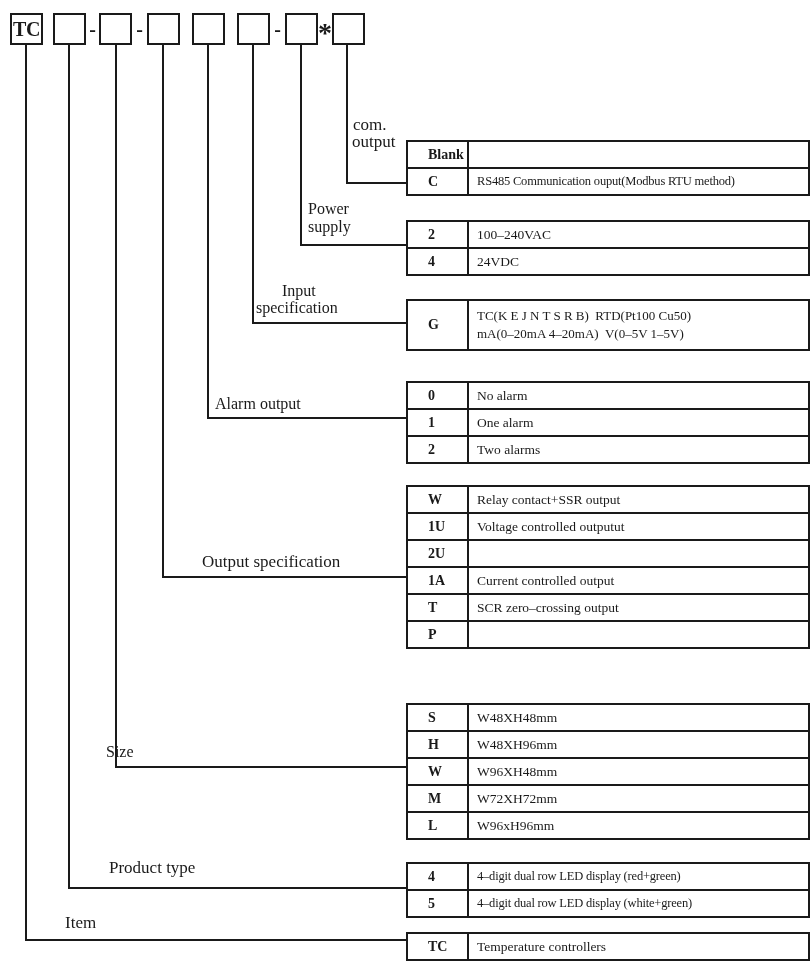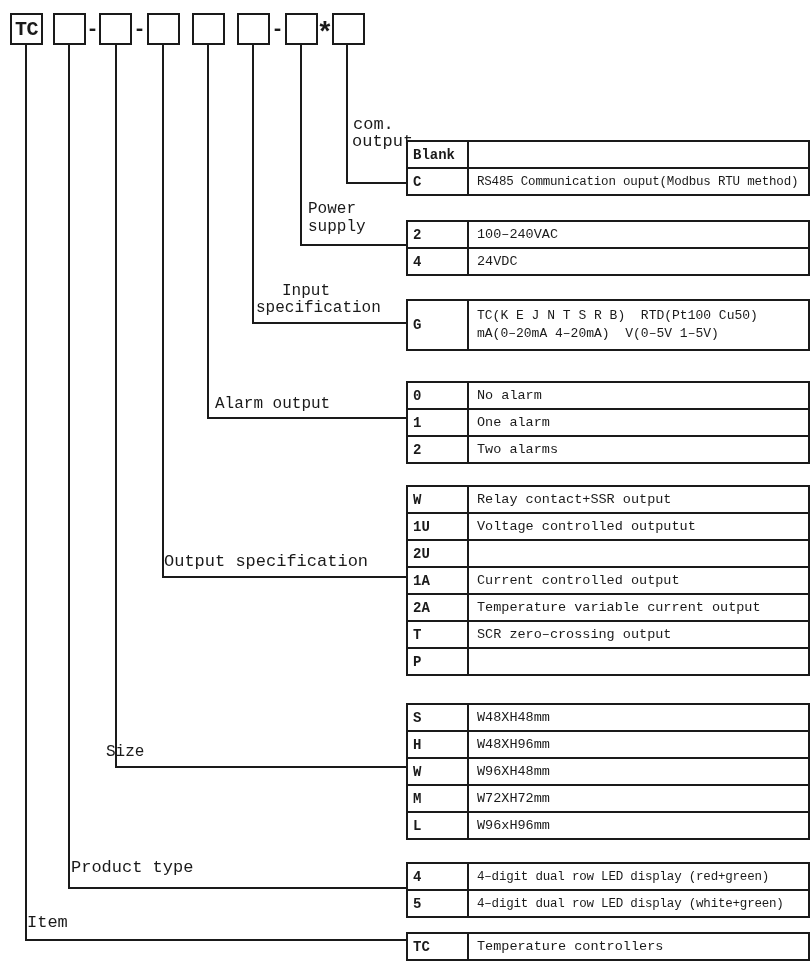--- a/index.html
+++ b/index.html
@@ -1,50 +1,50 @@
 <!DOCTYPE html>
 <html><head>
 <meta charset="utf-8">
 <style>
   html,body{margin:0;padding:0;background:#fff;}
   .diagram{
     position:relative;width:812px;height:976px;background:#ffffff;
-    font-family:Liberation Mono, monospace;color:#1a1a1a;
+    font-family:Liberation Serif, serif;color:#1a1a1a;
     overflow:hidden;
   }
   .codebox{
     position:absolute;top:13px;width:33px;height:32px;box-sizing:border-box;
     border:2px solid #1a1a1a;background:#fff;display:flex;align-items:center;
     justify-content:center;font-weight:bold;font-size:20px;letter-spacing:-0.5px;
   }
   .sep{
     position:absolute;top:13px;height:32px;display:flex;align-items:center;
     justify-content:center;font-weight:bold;font-size:20px;
   }
   .sep.star{font-size:28px;}
   .sep.star span{transform:translateY(4px);display:inline-block;}
   .vline{position:absolute;width:2px;background:#1a1a1a;}
   .hline{position:absolute;height:2px;background:#1a1a1a;}
   .lbl{position:absolute;font-size:16px;line-height:1.05;white-space:nowrap;color:#1a1a1a;}
-  .lbl.big{font-size:17px;}
+  .lbl.big{font-size:17px;margin-left:38px;}
   .lbl.small{font-size:17px;}
   .tbl{
     position:absolute;left:406px;width:404px;box-sizing:border-box;
     border:2px solid #1a1a1a;background:#fff;
   }
   .row{
     display:flex;align-items:stretch;height:27px;box-sizing:border-box;
     border-top:2px solid #1a1a1a;
   }
   .row:first-child{height:25px;border-top:none;}
   .row.tall{height:48px;}
   .code{
     width:61px;box-sizing:border-box;border-right:2px solid #1a1a1a;
     font-weight:bold;font-size:14px;display:flex;align-items:center;
-    padding-left:5px;flex:none;
+    padding-left:20px;flex:none;
   }
   .desc{
     flex:1;display:flex;align-items:center;padding-left:8px;
     font-size:13.5px;white-space:pre;overflow:hidden;
   }
   .desc.cond{font-size:12.5px;letter-spacing:-0.2px;}
   .desc.two{flex-direction:column;align-items:flex-start;justify-content:center;
     font-size:13px;line-height:1.35;}
 </style>
 </head>
@@ -182,24 +182,20 @@
       <div class="desc">Voltage controlled outputut</div>
     </div>
     <div class="row">
       <div class="code">2U</div>
     </div>
     <div class="row">
       <div class="code">1A</div>
       <div class="desc">Current controlled output</div>
     </div>
     <div class="row">
-      <div class="code">2A</div>
-      <div class="desc">Temperature variable current output</div>
-    </div>
-    <div class="row">
       <div class="code">T</div>
       <div class="desc">SCR zero–crossing output</div>
     </div>
     <div class="row">
       <div class="code">P</div>
     </div>
   </div>
 
   <div class="tbl" style="top:703px">
     <div class="row">

